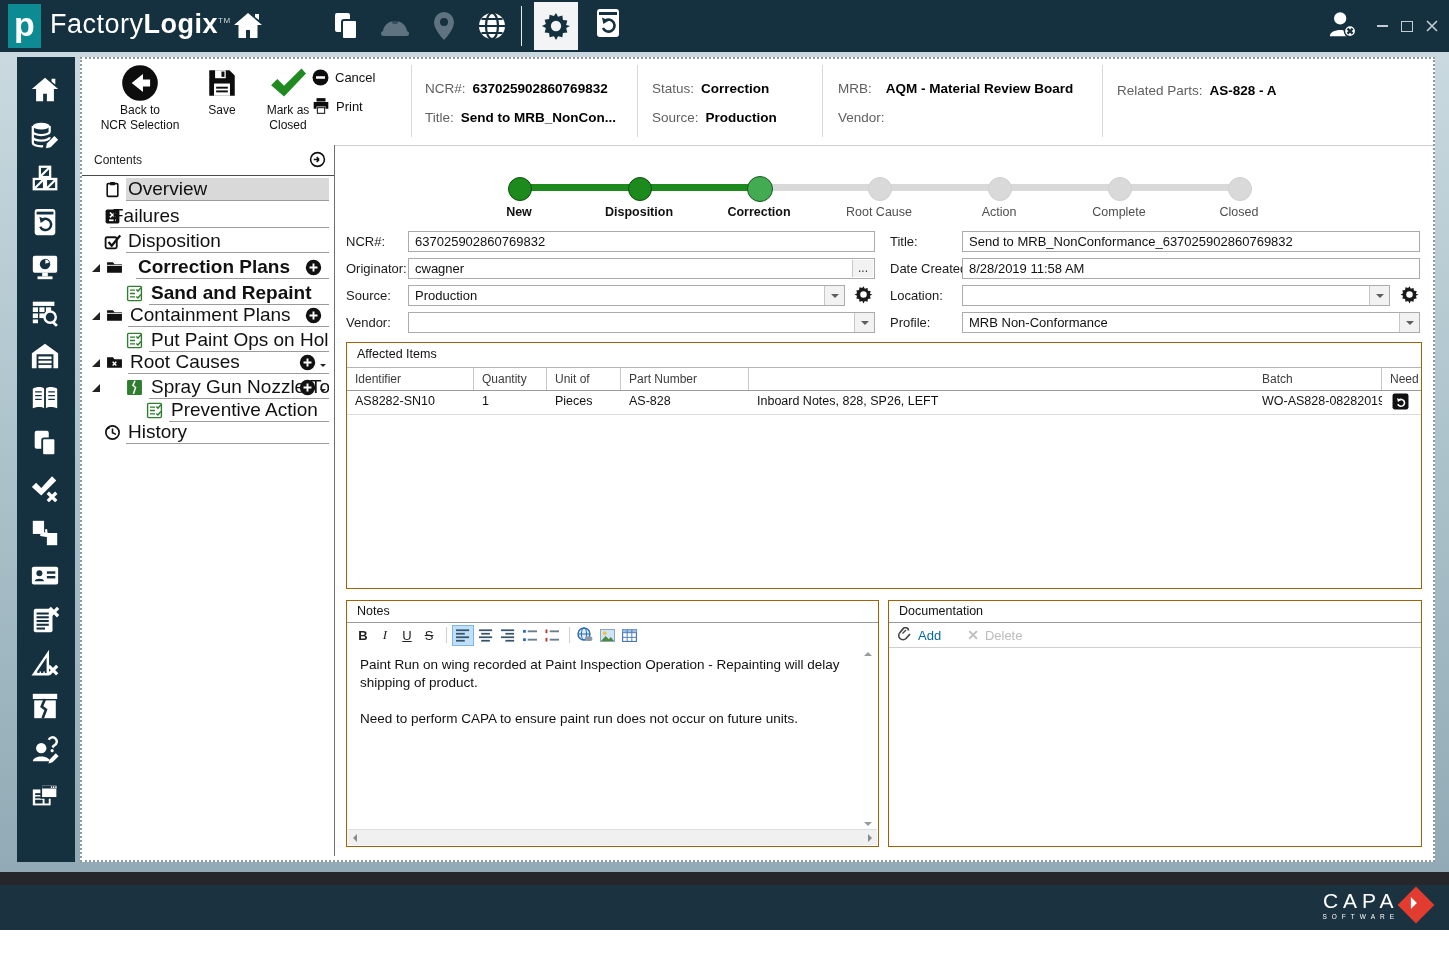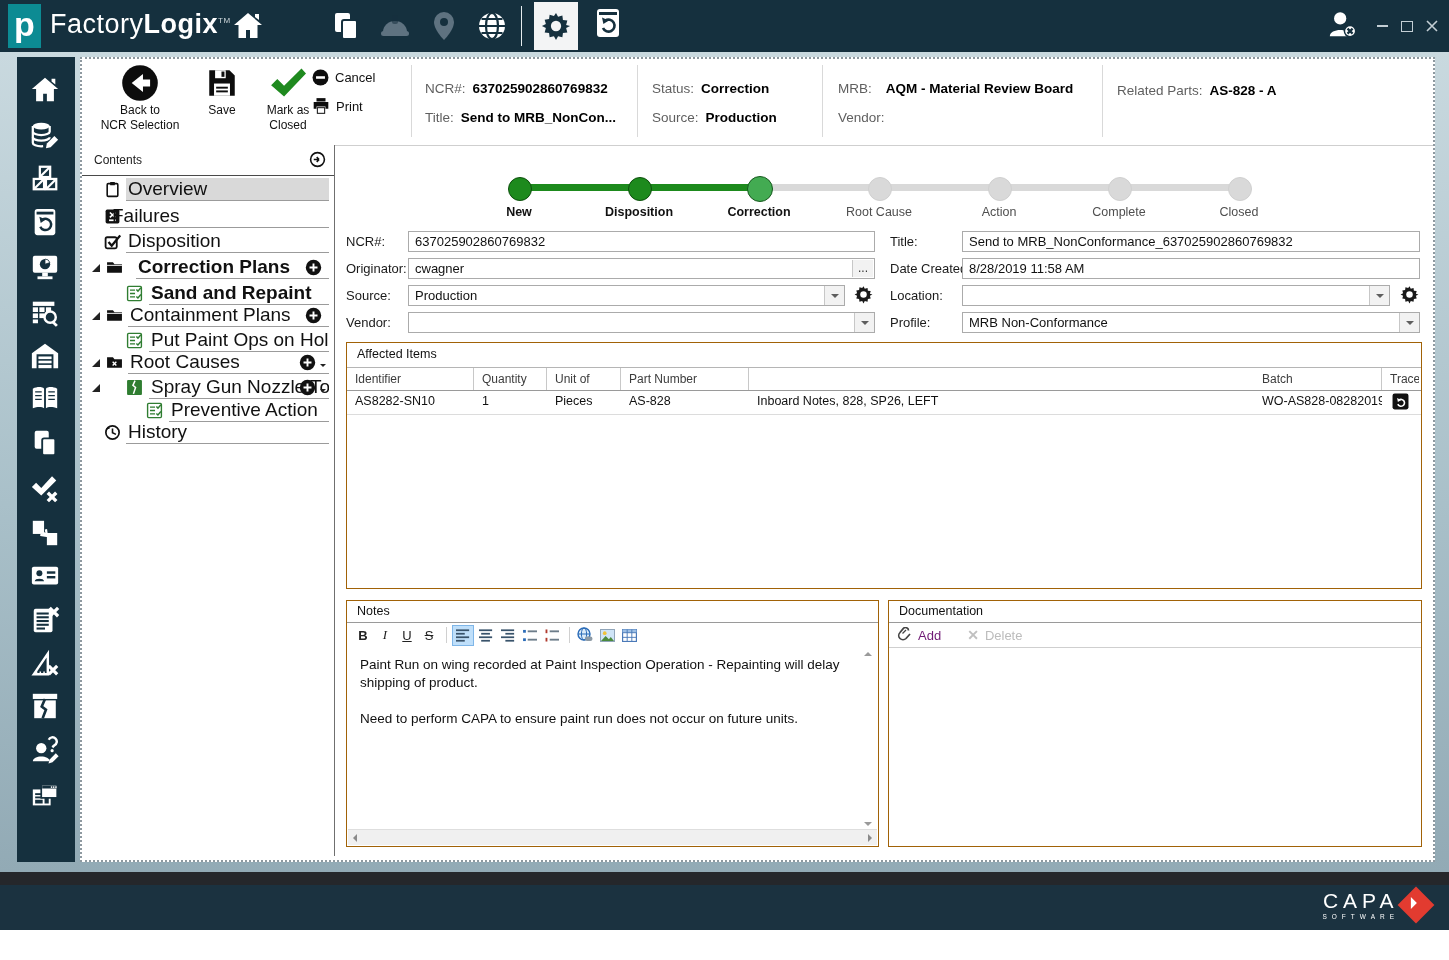--- a/index.html
+++ b/index.html
@@ -125,21 +125,21 @@
   .vsb{position:absolute;right:2px;top:0;bottom:0;width:14px;}
   .vsb .up,.vsb .dn{position:absolute;left:3px;width:0;height:0;border:4.5px solid transparent;}
   .vsb .up{top:4px;border-bottom-color:#9a9a9a;border-top-width:0;}
   .vsb .dn{bottom:4px;border-top-color:#9a9a9a;border-bottom-width:0;}
   .hsb{position:absolute;left:1px;right:1px;bottom:1px;height:15px;background:#f0f0f0;border-top:1px solid #dedede;}
   .hsb .lt,.hsb .rt{position:absolute;top:4px;width:0;height:0;border:4.5px solid transparent;}
   .hsb .lt{left:5px;border-right-color:#8a8a8a;border-left-width:0;}
   .hsb .rt{right:5px;border-left-color:#8a8a8a;border-right-width:0;}
   .doc-toolbar{position:absolute;left:0;top:22px;right:0;height:24px;display:flex;align-items:center;
                padding-left:8px;border-bottom:1px solid #cfcfcf;font-size:13px;}
-  .doc-add{display:flex;align-items:center;color:#701a75;margin-right:26px;}
+  .doc-add{display:flex;align-items:center;color:#0369a1;margin-right:26px;}
   .doc-del{display:flex;align-items:center;color:#bcbcbc;}
   .doc-del .x{font-weight:bold;color:#c0c0c0;margin-right:6px;font-size:14px;}
 </style>
 </head>
 <body>
 
 <div class="screen">
 
   <div class="titlebar">
     <div class="logo">p</div>
@@ -612,21 +612,21 @@
     </div>
 
     <div class="gbox" style="left:264px;top:283px;width:1074px;height:245px">
       <span class="gbox-title">Affected Items</span>
       <div class="ai-headrow">
         <span class="ai-hcell" style="left:0;width:127px">Identifier</span>
         <span class="ai-hcell" style="left:127px;width:73px">Quantity</span>
         <span class="ai-hcell" style="left:200px;width:74px">Unit of Issue</span>
         <span class="ai-hcell" style="left:274px;width:128px">Part Number</span>
         <span class="ai-hcell" style="left:907px;width:128px">Batch</span>
-        <span class="ai-hcell" style="left:1035px;width:37px;border-right:none">Trace</span>
+        <span class="ai-hcell" style="left:1035px;width:37px;border-right:none">Need</span>
       </div>
       <div class="ai-row">
         <span class="ai-cell" style="left:0;width:127px">AS8282-SN10</span>
         <span class="ai-cell" style="left:127px;width:73px">1</span>
         <span class="ai-cell" style="left:200px;width:74px">Pieces</span>
         <span class="ai-cell" style="left:274px;width:128px">AS-828</span>
         <span class="ai-cell" style="left:402px;width:505px">Inboard Notes, 828, SP26, LEFT</span>
         <span class="ai-cell" style="left:907px;width:128px">WO-AS828-08282019</span>
         <span class="ai-cell" style="left:1035px;width:37px;padding-left:10px;padding-top:4px"><svg width="17" height="17" viewBox="0 0 32 32">
               <rect x="1" y="1" width="30" height="30" rx="4" fill="#111"></rect>

